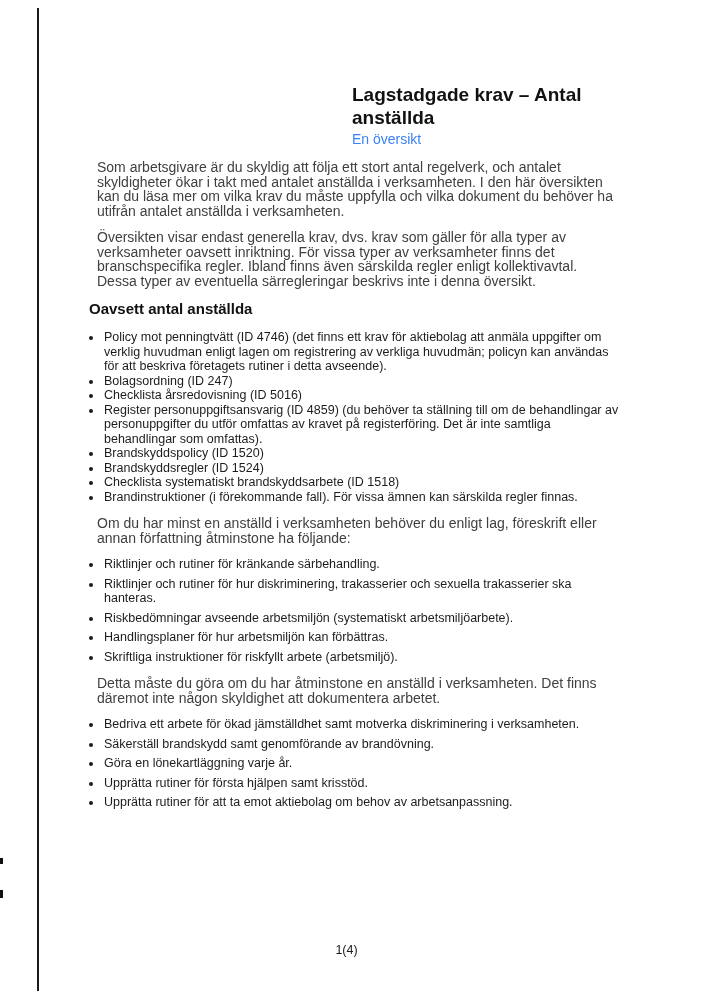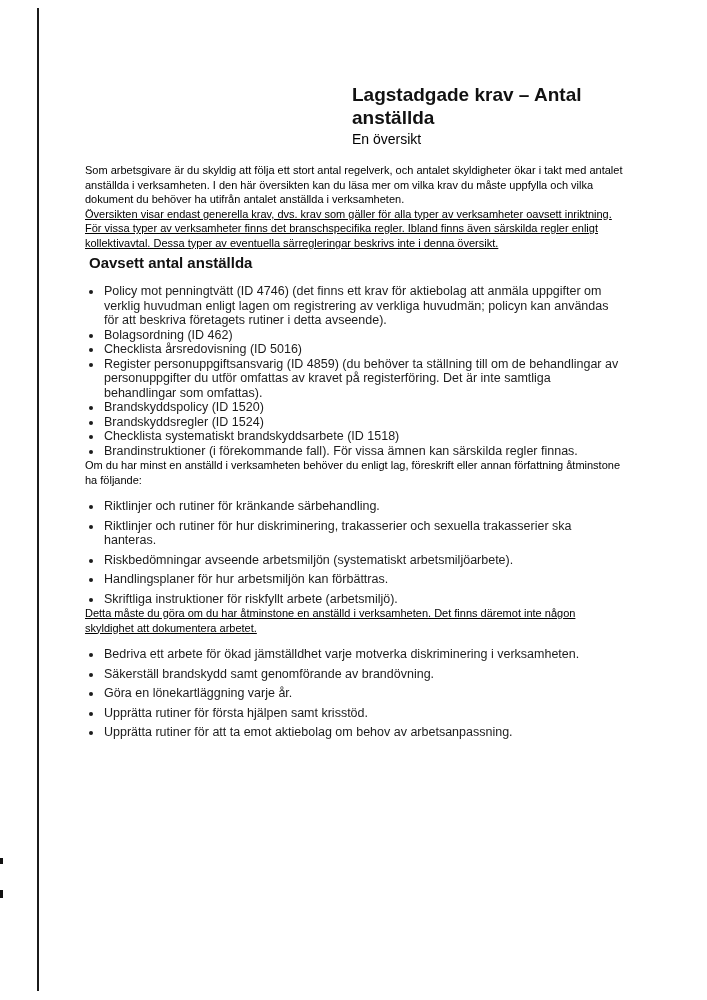--- a/index.html
+++ b/index.html
@@ -34,33 +34,33 @@
   }
   .doc-title {
     margin: 83px 0 0 267px;
     width: 285px;
     font-size: 19px;
     line-height: 23px;
     font-weight: bold;
     color: #111;
   }
   .doc-subtitle {
-    margin: 2px 0 15px 267px;
+    margin: 2px 0 8px 267px;
     font-size: 14px;
     line-height: 17px;
-    color: #000000;
+    color: #3b82f6;
   }
   p.body-para {
-    margin: 0;
-    font-size: 11px;
+    margin: 12px;
+    font-size: 14px;
     line-height: 14.5px;
-    color: #000000;
+    color: #404040;
   }
   .para-intro1 { margin-top: 46px; }
-  .para-gap    { margin-top: 14px; text-decoration: underline; }
+  .para-gap    { margin-top: 14px; }
   h2.section-heading {
     margin: 4px;
     font-size: 15px;
     line-height: 18px;
     font-weight: bold;
     color: #111;
   }
   .h2-gap-1 { margin-top: 28px; }
   .h2-gap-2 { margin-top: 26px; }
   .after-h2 { margin-top: 6px; }
@@ -99,21 +99,21 @@
     <div class="doc-title">Lagstadgade krav – Antal anställda</div>
     <div class="doc-subtitle">En översikt</div>
 
     <p class="body-para para-intro1">Som arbetsgivare är du skyldig att följa ett stort antal regelverk, och antalet skyldigheter ökar i takt med antalet anställda i verksamheten. I den här översikten kan du läsa mer om vilka krav du måste uppfylla och vilka dokument du behöver ha utifrån antalet anställda i verksamheten.</p>
     <p class="body-para para-gap">Översikten visar endast generella krav, dvs. krav som gäller för alla typer av verksamheter oavsett inriktning. För vissa typer av verksamheter finns det branschspecifika regler. Ibland finns även särskilda regler enligt kollektivavtal. Dessa typer av eventuella särregleringar beskrivs inte i denna översikt.</p>
 
     <h2 class="section-heading h2-gap-1">Oavsett antal anställda</h2>
 
     <ul class="doc-list">
       <li>Policy mot penningtvätt (ID 4746) (det finns ett krav för aktiebolag att anmäla uppgifter om verklig huvudman enligt lagen om registrering av verkliga huvudmän; policyn kan användas för att beskriva företagets rutiner i detta avseende).</li>
-      <li>Bolagsordning (ID 462)</li>
+      <li>Bolagsordning (ID 247)</li>
       <li>Checklista årsredovisning (ID 5016)</li>
       <li>Register personuppgiftsansvarig (ID 4859) (du behöver ta ställning till om de behandlingar av personuppgifter du utför omfattas av kravet på registerföring. Det är inte samtliga behandlingar som omfattas).</li>
       <li>Brandskyddspolicy (ID 1520)</li>
       <li>Brandskyddsregler (ID 1524)</li>
       <li>Checklista systematiskt brandskyddsarbete (ID 1518)</li>
       <li>Brandinstruktioner (i förekommande fall). För vissa ämnen kan särskilda regler finnas.</li>
     </ul>
 
     <p class="body-para after-h2">Om du har minst en anställd i verksamheten behöver du enligt lag, föreskrift eller annan författning åtminstone ha följande:</p>
 
@@ -121,23 +121,26 @@
       <li>Riktlinjer och rutiner för kränkande särbehandling.</li>
       <li>Riktlinjer och rutiner för hur diskriminering, trakasserier och sexuella trakasserier ska hanteras.</li>
       <li>Riskbedömningar avseende arbetsmiljön (systematiskt arbetsmiljöarbete).</li>
       <li>Handlingsplaner för hur arbetsmiljön kan förbättras.</li>
       <li>Skriftliga instruktioner för riskfyllt arbete (arbetsmiljö).</li>
     </ul>
 
     <p class="body-para para-gap">Detta måste du göra om du har åtminstone en anställd i verksamheten. Det finns däremot inte någon skyldighet att dokumentera arbetet.</p>
 
     <ul class="doc-list spaced">
-      <li>Bedriva ett arbete för ökad jämställdhet varje motverka diskriminering i verksamheten.</li>
+      <li>Bedriva ett arbete för ökad jämställdhet samt motverka diskriminering i verksamheten.</li>
       <li>Säkerställ brandskydd samt genomförande av brandövning.</li>
       <li>Göra en lönekartläggning varje år.</li>
       <li>Upprätta rutiner för första hjälpen samt krisstöd.</li>
       <li>Upprätta rutiner för att ta emot aktiebolag om behov av arbetsanpassning.</li>
     </ul>
 
   </div>
 
+  <div class="footer">
+    <span>1(4)</span>
+  </div>
 
 </div>
 
 </body></html>

